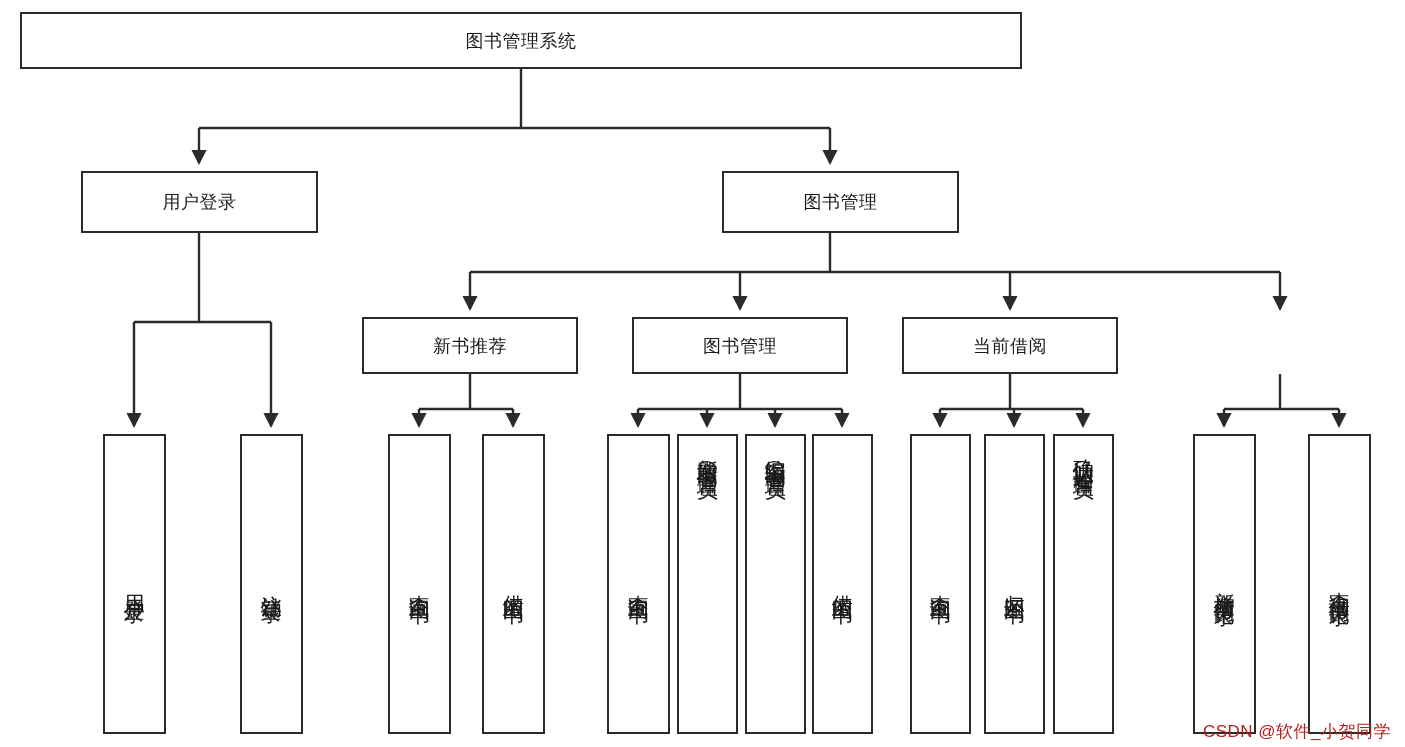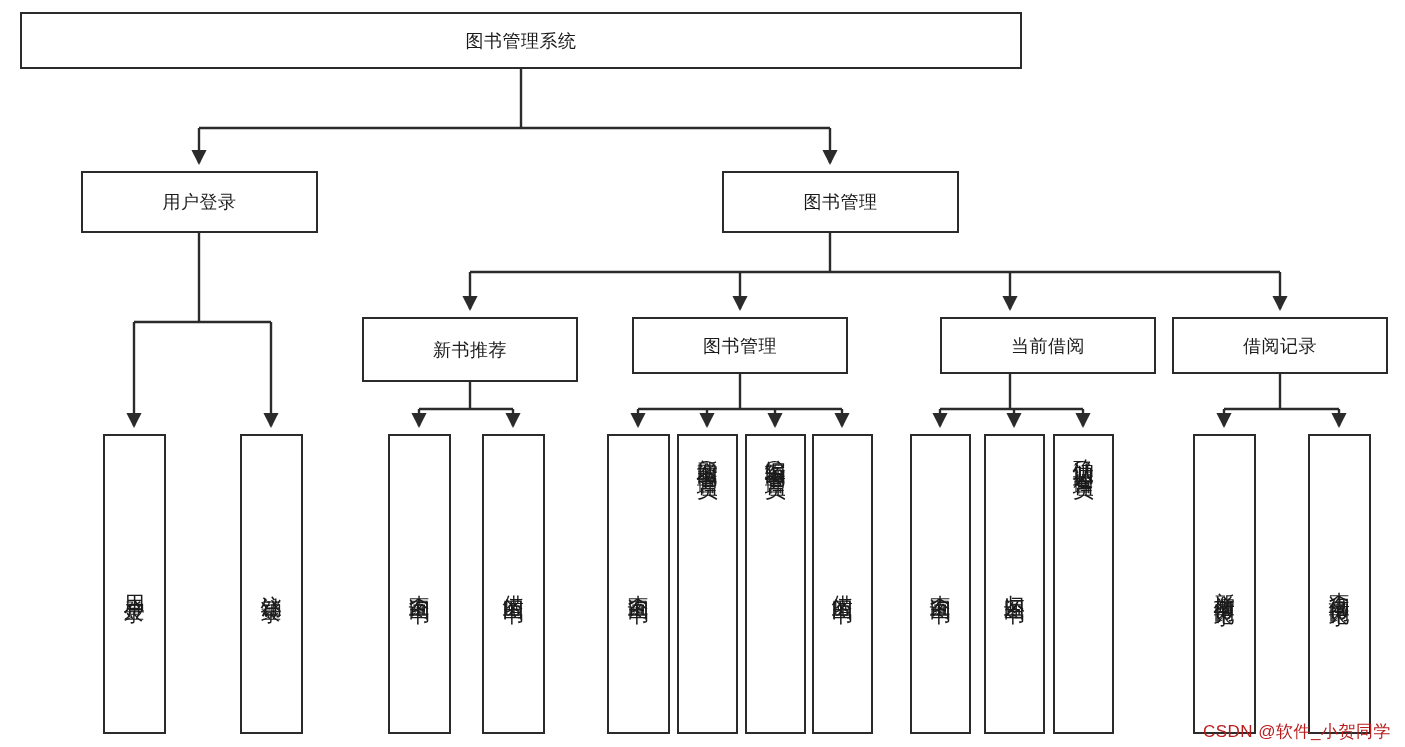--- a/index.html
+++ b/index.html
@@ -129,31 +129,28 @@
     <span>图书管理系统</span>
   </div>
 
   <div class="node node-h" style="left:81px; top:171px; width:237px; height:62px;">
     <span>用户登录</span>
   </div>
   <div class="node node-h" style="left:722px; top:171px; width:237px; height:62px;">
     <span>图书管理</span>
   </div>
 
-  <div class="node node-h" style="left:362px; top:317px; width:216px; height:65px;">
+  <div class="node node-h" style="left:362px; top:317px; width:216px; height:57px;">
     <span>新书推荐</span>
   </div>
   <div class="node node-h" style="left:632px; top:317px; width:216px; height:57px;">
     <span>图书管理</span>
   </div>
-  <div class="node node-h" style="left:902px; top:317px; width:216px; height:57px;margin-left:38px;">
+  <div class="node node-h" style="left:902px; top:317px; width:216px; height:57px;">
     <span>当前借阅</span>
-  </div>
-  <div class="node node-h" style="left:1172px; top:317px; width:216px; height:57px;">
-    <span>借阅记录</span>
   </div>
 
   <div class="node node-v center-v" style="left:103px; top:434px; width:63px; height:300px;">
     <span class="vtext">用户登录</span>
   </div>
   <div class="node node-v center-v" style="left:240px; top:434px; width:63px; height:300px;">
     <span class="vtext">注销登录</span>
   </div>
 
   <div class="node node-v center-v" style="left:388px; top:434px; width:63px; height:300px;">

